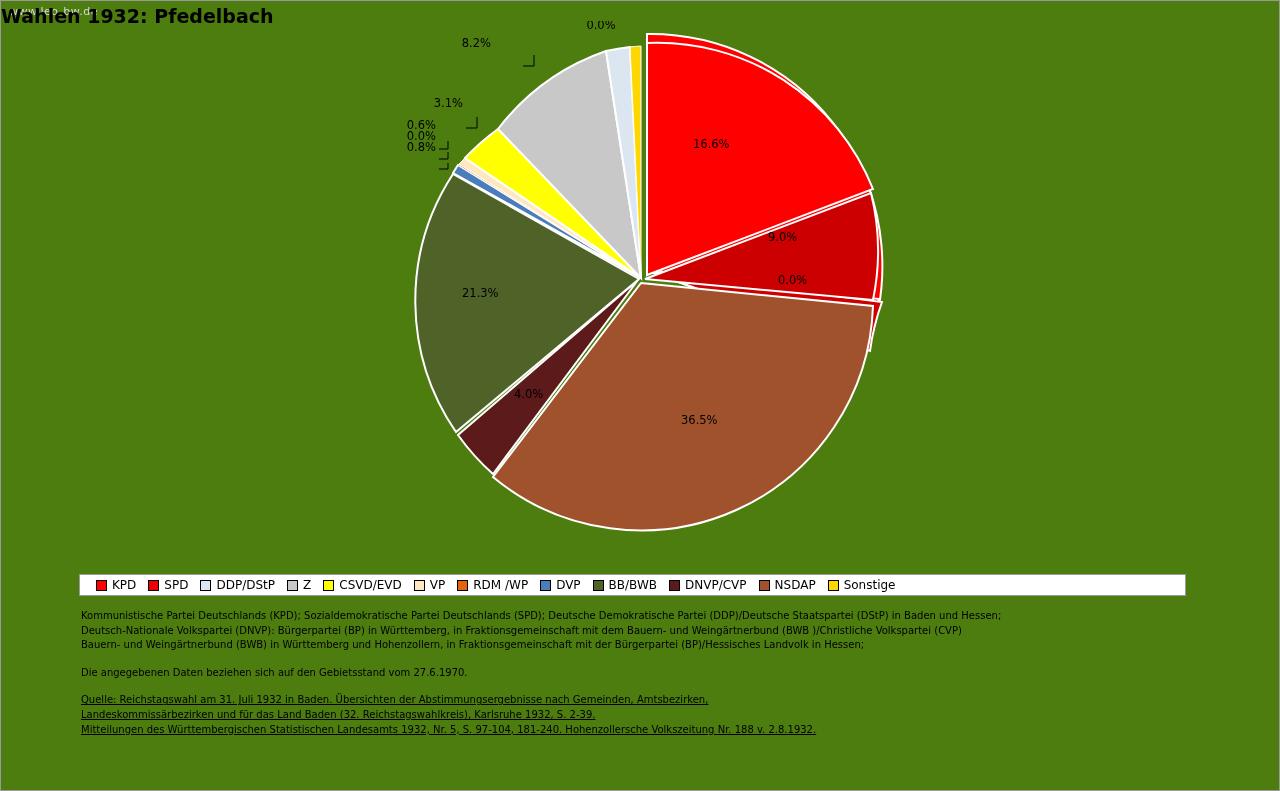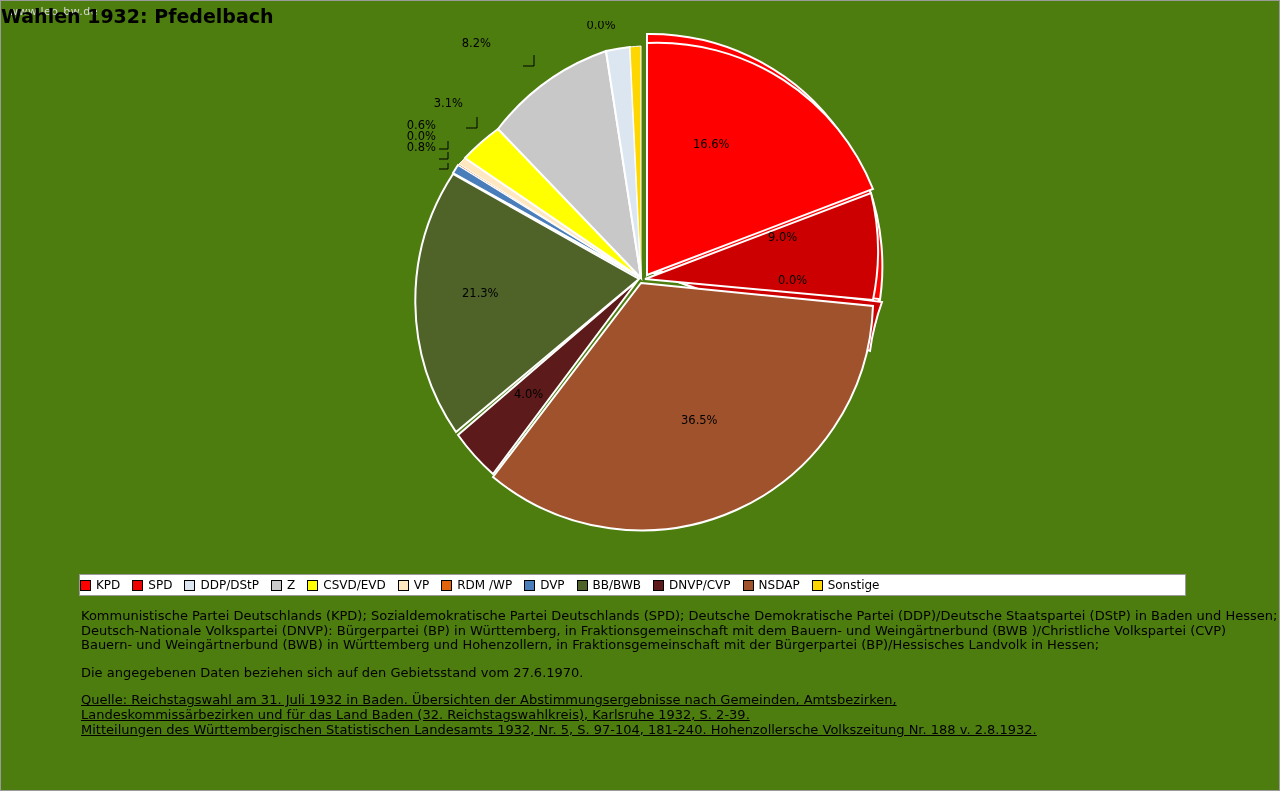--- a/index.html
+++ b/index.html
@@ -67,21 +67,21 @@
     position: absolute;
     left: 78px;
     top: 573px;
     width: 1107px;
     height: 22px;
     border: 1px solid #9a9a9a;
     background: #ffffff;
     box-sizing: border-box;
     display: flex;
     align-items: center;
-    padding: 0 0;
+    padding: 0 16px;
   }
   .legend-item {
     display: flex;
     align-items: center;
     margin-right: 12px;
     white-space: nowrap;
   }
   .legend-swatch {
     width: 11px;
     height: 11px;
@@ -92,21 +92,21 @@
   .legend-label {
     font-size: 12px;
     font-family: "DejaVu Sans", sans-serif;
     color: #000;
   }
   #footnotes {
     position: absolute;
     left: 80px;
     top: 608px;
     width: 1130px;
-    font-size: 13px;
+    font-size: 10px;
     line-height: 14.6px;
     font-family: "DejaVu Sans", sans-serif;
     color: #000;
   }
   #footnotes .block {
     margin-bottom: 13px;
   }
   #footnotes .block:last-child {
     margin-bottom: 0;
     text-decoration: underline;

